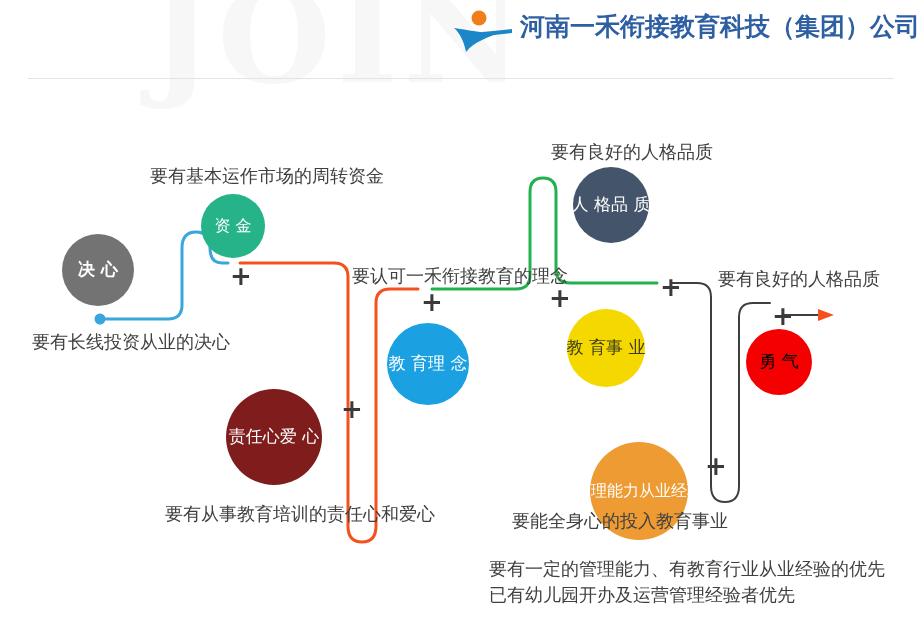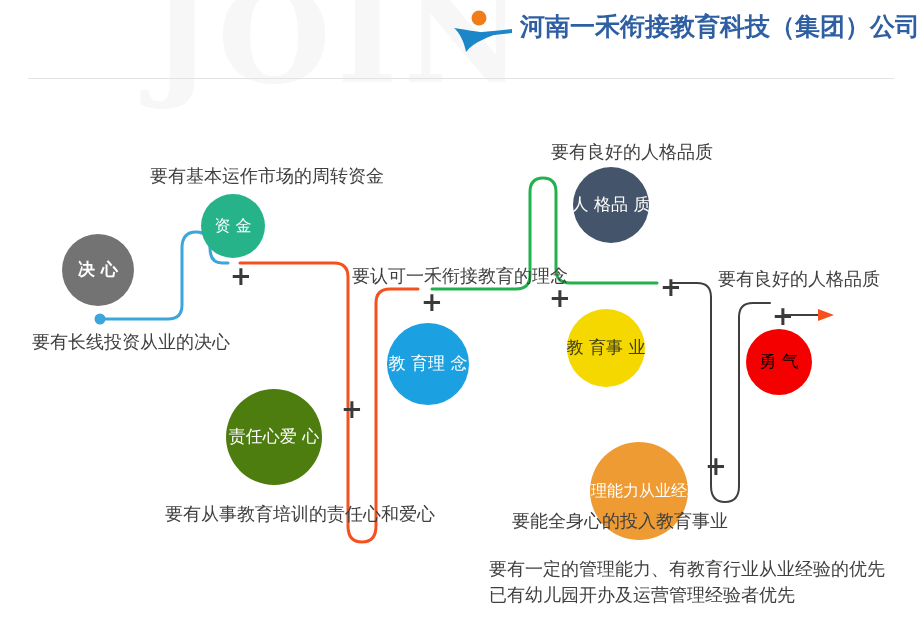--- a/index.html
+++ b/index.html
@@ -106,21 +106,21 @@
       <path d="M818 221 L834 227 L818 233 Z" fill="#f4511e"></path>
     </svg>
 
     <div id="nodes-layer">
         <div class="node" style="left: 62px; top: 146px; width: 72px; height: 72px; background: #737373; color: rgb(255, 255, 255); font-size: 17px; font-weight: bold;">
           <span>决 心</span>
         </div>
         <div class="node" style="left: 201px; top: 106px; width: 64px; height: 64px; background: rgb(38, 179, 137); color: rgb(255, 255, 255); font-size: 16px;">
           <span>资 金</span>
         </div>
-        <div class="node" style="left: 226px; top: 301px; width: 96px; height: 96px; background: #4d7c0f; color: rgb(255, 255, 255); font-size: 17px;">
+        <div class="node" style="left: 226px; top: 301px; width: 96px; height: 96px; background: #7f1d1d; color: rgb(255, 255, 255); font-size: 17px;">
           <span>责任心</span>
           <span>爱  心</span>
         </div>
         <div class="node" style="left: 387px; top: 235px; width: 82px; height: 82px; background: rgb(27, 161, 226); color: rgb(255, 255, 255); font-size: 17px;">
           <span>教 育</span>
           <span>理 念</span>
         </div>
         <div class="node" style="left: 573px; top: 79px; width: 76px; height: 76px; background: rgb(68, 84, 106); color: rgb(255, 255, 255); font-size: 17px;">
           <span>人 格</span>
           <span>品 质</span>

